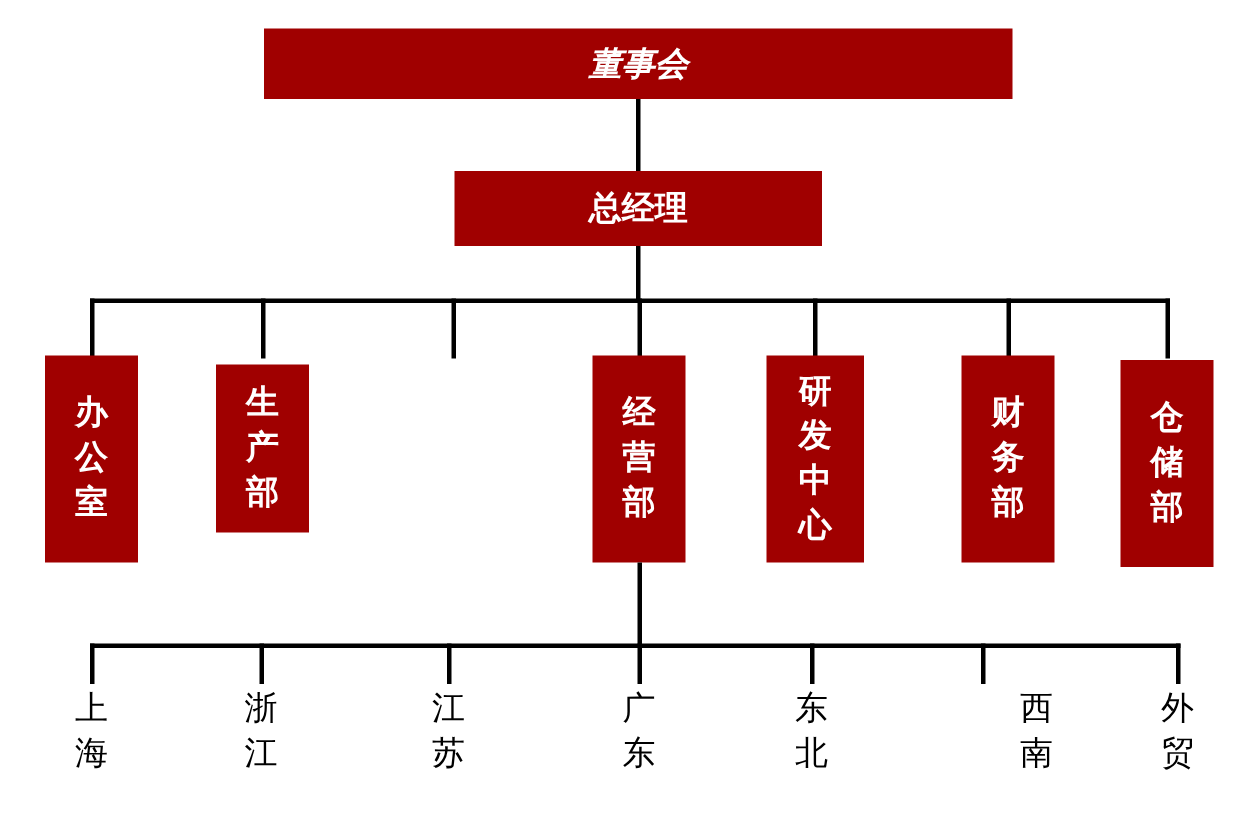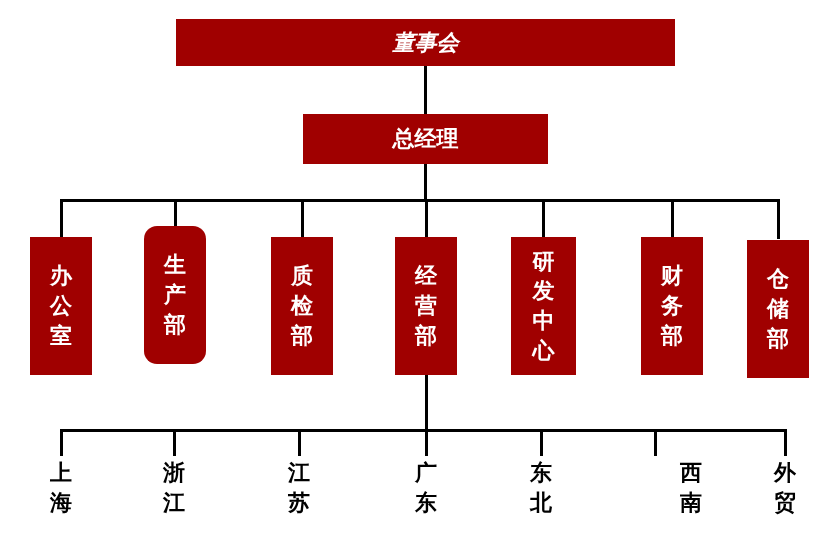--- a/index.html
+++ b/index.html
@@ -36,21 +36,21 @@
   }
   .vline, .hline {
     position: absolute;
     background: var(--connector, #000000);
   }
   .vline { width: 3px; }
   .hline { height: 3px; }
   .region {
     position: absolute;
     color: var(--region-text, #000000);
-    font-weight: bold;
+    font-weight: normal;
     font-size: 22px;
     display: flex;
     justify-content: flex-end;
   }
 </style>
 </head>
 <body>
 
 <div id="canvas">
 
@@ -73,27 +73,24 @@
   <div class="vline" style="left:301px; top:199px; height:40px;"></div>
   <div class="vline" style="left:425px; top:199px; height:40px;"></div>
   <div class="vline" style="left:542px; top:199px; height:40px;"></div>
   <div class="vline" style="left:671px; top:199px; height:40px;"></div>
   <div class="vline" style="left:777px; top:199px; height:40px;"></div>
 
   <div class="box" style="left:30px; top:237px; width:62px; height:138px;">
     <span class="vtext">办公室</span>
   </div>
 
-  <div class="box" style="left:144px; top:226px; width:62px; height:138px;border-radius:13px;">
+  <div class="box" style="left:144px; top:243px; width:62px; height:112px;">
     <span class="vtext">生产部</span>
   </div>
 
-  <div class="box" style="left:271px; top:237px; width:62px; height:138px;">
-    <span class="vtext">质检部</span>
-  </div>
 
   <div class="box" style="left:511px; top:237px; width:65px; height:138px;">
     <span class="vtext">研发中心</span>
   </div>
 
   <div class="box" style="left:395px; top:237px; width:62px; height:138px;">
     <span class="vtext">经营部</span>
   </div>
 
   <div class="box" style="left:641px; top:237px; width:62px; height:138px;">

